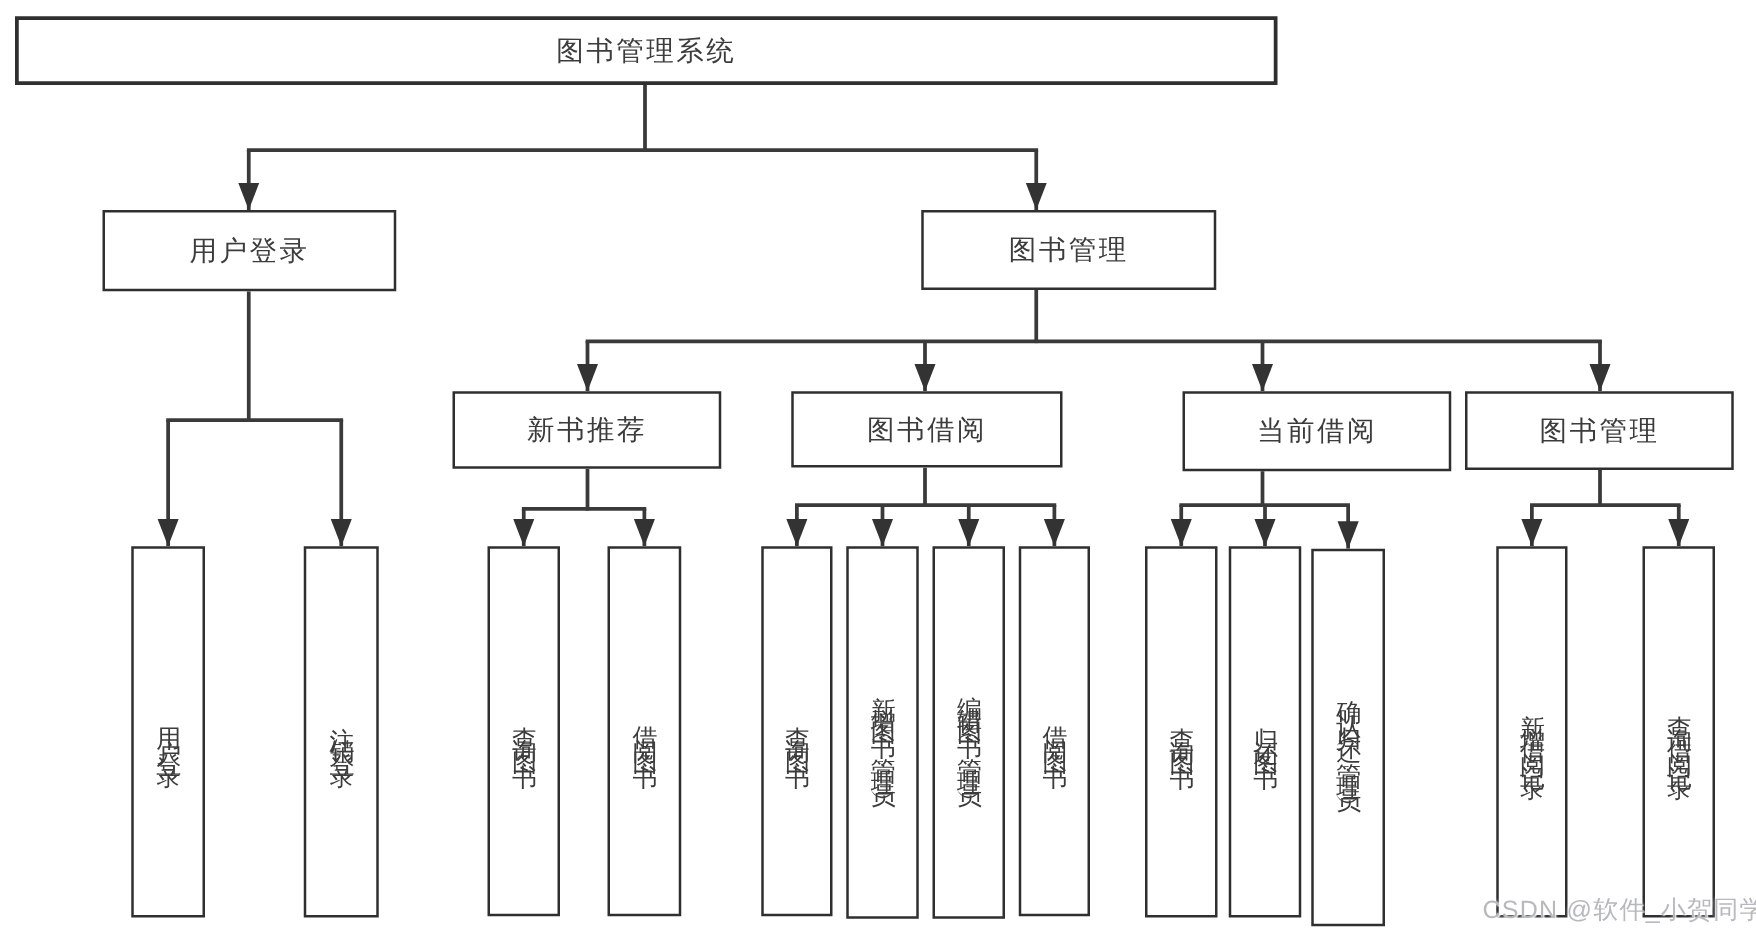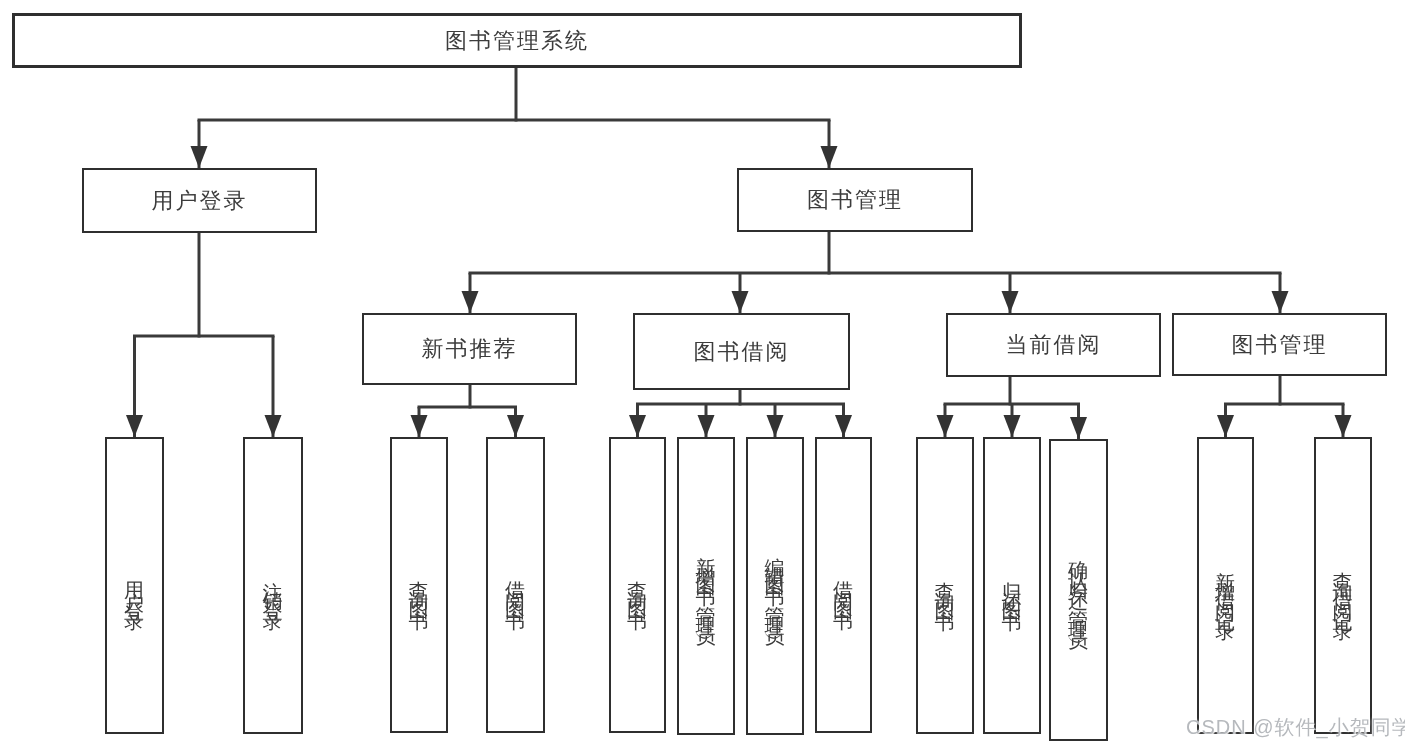--- a/index.html
+++ b/index.html
@@ -84,24 +84,24 @@
     <span>图书管理系统</span>
   </div>
 
   <div class="node h-node" style="left:82px; top:168px; width:235px; height:65px;">
     <span>用户登录</span>
   </div>
   <div class="node h-node" style="left:737px; top:168px; width:236px; height:64px;">
     <span>图书管理</span>
   </div>
 
-  <div class="node h-node" style="left:362px; top:313px; width:215px; height:72px;">
+  <div class="node h-node" style="left:362px; top:313px; width:215px; height:62px;">
     <span>新书推荐</span>
   </div>
-  <div class="node h-node" style="left:633px; top:313px; width:217px; height:77px;">
+  <div class="node h-node" style="left:633px; top:313px; width:217px; height:61px;">
     <span>图书借阅</span>
   </div>
   <div class="node h-node" style="left:902px; top:313px; width:215px; height:64px;margin-left:44px;">
     <span>当前借阅</span>
   </div>
   <div class="node h-node" style="left:1172px; top:313px; width:215px; height:63px;">
     <span>图书管理</span>
   </div>
 
   <div class="node leaf" style="left:105px; top:437px; width:59px; height:297px;">

